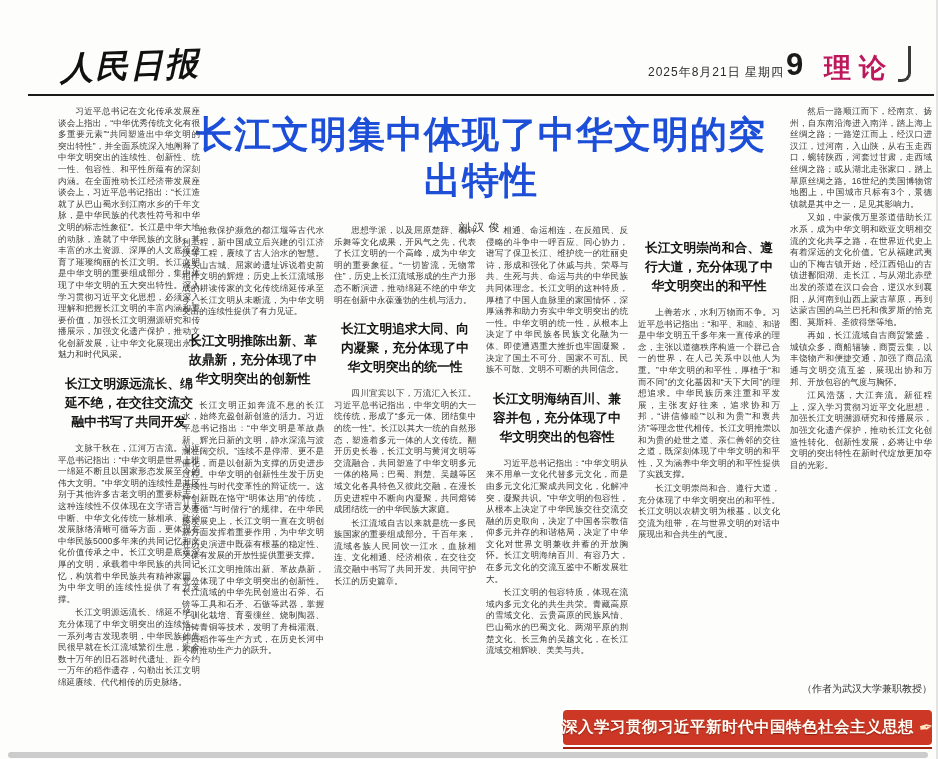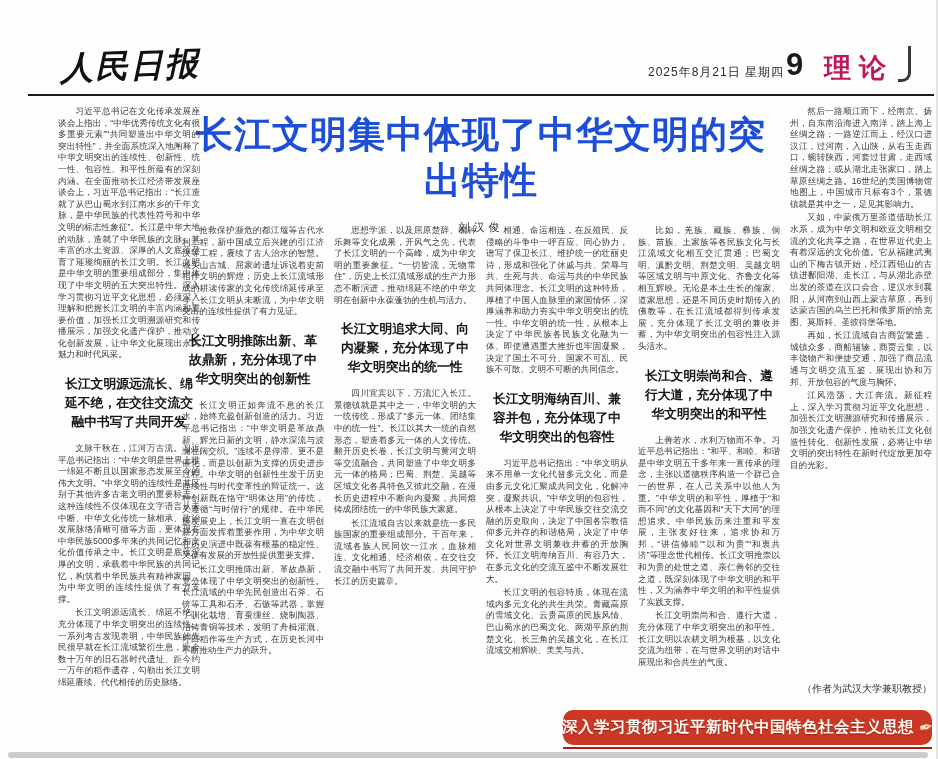--- a/index.html
+++ b/index.html
@@ -60,21 +60,21 @@
   #col4 { left:486px; top:225px; height:527px; }
   #col5 { left:638px; top:225px; height:527px; }
   #col6 { left:790px; top:106px; height:572px; }
   .attribution {
     position:absolute; left:790px; top:682px; width:142px;
     font-size:10px; color:#333; text-align:right;
   }
   
   .banner {
     position:absolute; left:563px; top:710px; width:369px; height:35px;
-    background:#cd3726; border-radius:10px; display:flex; align-items:center;
+    background:#cd3726; border-radius:4px; display:flex; align-items:center;
     justify-content:center; gap:5px; box-shadow:0 0 0 2px #ffffff;
   }
   .banner-text {
     color:#fffdf4; font-weight:800; font-size:15.5px; letter-spacing:0.5px;
     text-shadow:0 1px 1px #8c1d10; white-space:nowrap;
   }
   .banner-pen { font-size:17px; color:#ffe9c2; transform:rotate(-10deg); }
   .banner-underline {
     position:absolute; left:563px; top:747px; width:369px; height:2px;
     background:#a5200f;
@@ -112,33 +112,32 @@
   <div class="col" id="col2">
     <p>抢救保护濒危的都江堰等古代水利工程，新中国成立后兴建的引江济汉等工程，赓续了古人治水的智慧。城头山古城、屈家岭遗址诉说着史前稻作文明的辉煌；历史上长江流域形成的耕读传家的文化传统绵延传承至今。长江文明从未断流，为中华文明突出的连续性提供了有力见证。</p>
     <h3>长江文明推陈出新、革故鼎新，充分体现了中华文明突出的创新性</h3>
     <p>长江文明正如奔流不息的长江水，始终充盈创新创造的活力。习近平总书记指出：“中华文明是革故鼎新、辉光日新的文明，静水深流与波澜壮阔交织。”连续不是停滞、更不是僵化，而是以创新为支撑的历史进步过程。中华文明的创新性生发于历史连续性与时代变革性的辩证统一。这种创新既在恪守“明体达用”的传统，又遵循“与时偕行”的规律。在中华民族发展史上，长江文明一直在文明创新方面发挥着重要作用，为中华文明在历史演进中既葆有根基的稳定性、又葆有发展的开放性提供重要支撑。</p>
     <p>长江文明推陈出新、革故鼎新，充分体现了中华文明突出的创新性。长江流域的中华先民创造出石斧、石锛等工具和石矛、石镞等武器，掌握了驯化栽培、育蚕缫丝、烧制陶器、冶铸青铜等技术，发明了舟楫灌溉、圩田稻作等生产方式，在历史长河中不断推动生产力的跃升。</p>
   </div>
 
   <div class="col" id="col3">
     <p>思想学派，以及屈原楚辞、编钟乐舞等文化成果，开风气之先，代表了长江文明的一个高峰，成为中华文明的重要象征。“一切皆流，无物常住”，历史上长江流域形成的生产力形态不断演进，推动绵延不绝的中华文明在创新中永葆蓬勃的生机与活力。</p>
     <h3>长江文明追求大同、向内凝聚，充分体现了中华文明突出的统一性</h3>
-    <p>四川宜宾以下，万流汇入长江。景德镇就是其中之一，中华文明的大一统传统，形成了“多元一体、团结集中的统一性”。长江以其大一统的自然形态，塑造着多元一体的人文传统。翻开历史长卷，长江文明与黄河文明等交流融合，共同塑造了中华文明多元一体的格局；巴蜀、荆楚、吴越等区域文化各具特色又彼此交融，在漫长历史进程中不断向内凝聚，共同熔铸成团结统一的中华民族大家庭。</p>
+    <p>四川宜宾以下，万流汇入长江。习近平总书记指出，中华文明的大一统传统，形成了“多元一体、团结集中的统一性”。长江以其大一统的自然形态，塑造着多元一体的人文传统。翻开历史长卷，长江文明与黄河文明等交流融合，共同塑造了中华文明多元一体的格局；巴蜀、荆楚、吴越等区域文化各具特色又彼此交融，在漫长历史进程中不断向内凝聚，共同熔铸成团结统一的中华民族大家庭。</p>
     <p>长江流域自古以来就是统一多民族国家的重要组成部分。千百年来，流域各族人民同饮一江水，血脉相连、文化相通、经济相依，在交往交流交融中书写了共同开发、共同守护长江的历史篇章。</p>
   </div>
 
   <div class="col" id="col4">
     <p>相通、命运相连，在反殖民、反侵略的斗争中一呼百应、同心协力，谱写了保卫长江、维护统一的壮丽史诗，形成和强化了休戚与共、荣辱与共、生死与共、命运与共的中华民族共同体理念。长江文明的这种特质，厚植了中国人血脉里的家国情怀，深厚涵养和助力夯实中华文明突出的统一性。中华文明的统一性，从根本上决定了中华民族各民族文化融为一体、即使遭遇重大挫折也牢固凝聚，决定了国土不可分、国家不可乱、民族不可散、文明不可断的共同信念。</p>
     <h3>长江文明海纳百川、兼容并包，充分体现了中华文明突出的包容性</h3>
     <p>习近平总书记指出：“中华文明从来不用单一文化代替多元文化，而是由多元文化汇聚成共同文化，化解冲突，凝聚共识。”中华文明的包容性，从根本上决定了中华民族交往交流交融的历史取向，决定了中国各宗教信仰多元并存的和谐格局，决定了中华文化对世界文明兼收并蓄的开放胸怀。长江文明海纳百川、有容乃大，在多元文化的交流互鉴中不断发展壮大。</p>
     <p>长江文明的包容特质，体现在流域内多元文化的共生共荣。青藏高原的雪域文化、云贵高原的民族风情、巴山蜀水的巴蜀文化、两湖平原的荆楚文化、长三角的吴越文化，在长江流域交相辉映、美美与共。</p>
   </div>
 
   <div class="col" id="col5">
-    <p>比如，羌族、藏族、彝族、侗族、苗族、土家族等各民族文化与长江流域文化相互交汇贯通；巴蜀文明、滇黔文明、荆楚文明、吴越文明等区域文明与中原文化、齐鲁文化等相互辉映。无论是本土生长的儒家、道家思想，还是不同历史时期传入的佛教等，在长江流域都得到传承发展，充分体现了长江文明的兼收并蓄，为中华文明突出的包容性注入源头活水。</p>
     <h3>长江文明崇尚和合、遵行大道，充分体现了中华文明突出的和平性</h3>
     <p>上善若水，水利万物而不争。习近平总书记指出：“和平、和睦、和谐是中华文明五千多年来一直传承的理念，主张以道德秩序构造一个群己合一的世界，在人己关系中以他人为重。”中华文明的和平性，厚植于“和而不同”的文化基因和“天下大同”的理想追求。中华民族历来注重和平发展，主张友好往来，追求协和万邦，“讲信修睦”“以和为贵”“和衷共济”等理念世代相传。长江文明推崇以和为贵的处世之道、亲仁善邻的交往之道，既深刻体现了中华文明的和平性，又为涵养中华文明的和平性提供了实践支撑。</p>
     <p>长江文明崇尚和合、遵行大道，充分体现了中华文明突出的和平性。长江文明以农耕文明为根基，以文化交流为纽带，在与世界文明的对话中展现出和合共生的气度。</p>
   </div>
 
   <div class="col" id="col6">
     <p>然后一路顺江而下，经南京、扬州，自东南沿海进入南洋，踏上海上丝绸之路；一路逆江而上，经汉口进汉江，过河南，入山陕，从右玉走西口，蜿转陕西，河套过甘肃，走西域丝绸之路；或从湖北走张家口，踏上草原丝绸之路。16世纪的美国博物馆地图上，中国城市只标有3个，景德镇就是其中之一，足见其影响力。</p>
     <p>又如，中蒙俄万里茶道借助长江水系，成为中华文明和欧亚文明相交流的文化共享之路，在世界近代史上有着深远的文化价值。它从福建武夷山的下梅古镇开始，经江西铅山的古镇进鄱阳湖、走长江，与从湖北赤壁出发的茶道在汉口会合，逆汉水到襄阳，从河南到山西上蒙古草原，再到达蒙古国的乌兰巴托和俄罗斯的恰克图、莫斯科、圣彼得堡等地。</p>
     <p>再如，长江流域自古商贸繁盛，城镇众多，商船辐辏，商贾云集，以丰饶物产和便捷交通，加强了商品流通与文明交流互鉴，展现出协和万邦、开放包容的气度与胸怀。</p>
     <p>江风浩荡，大江奔流。新征程上，深入学习贯彻习近平文化思想，加强长江文明溯源研究和传播展示，加强文化遗产保护，推动长江文化创造性转化、创新性发展，必将让中华文明的突出特性在新时代绽放更加夺目的光彩。</p>

